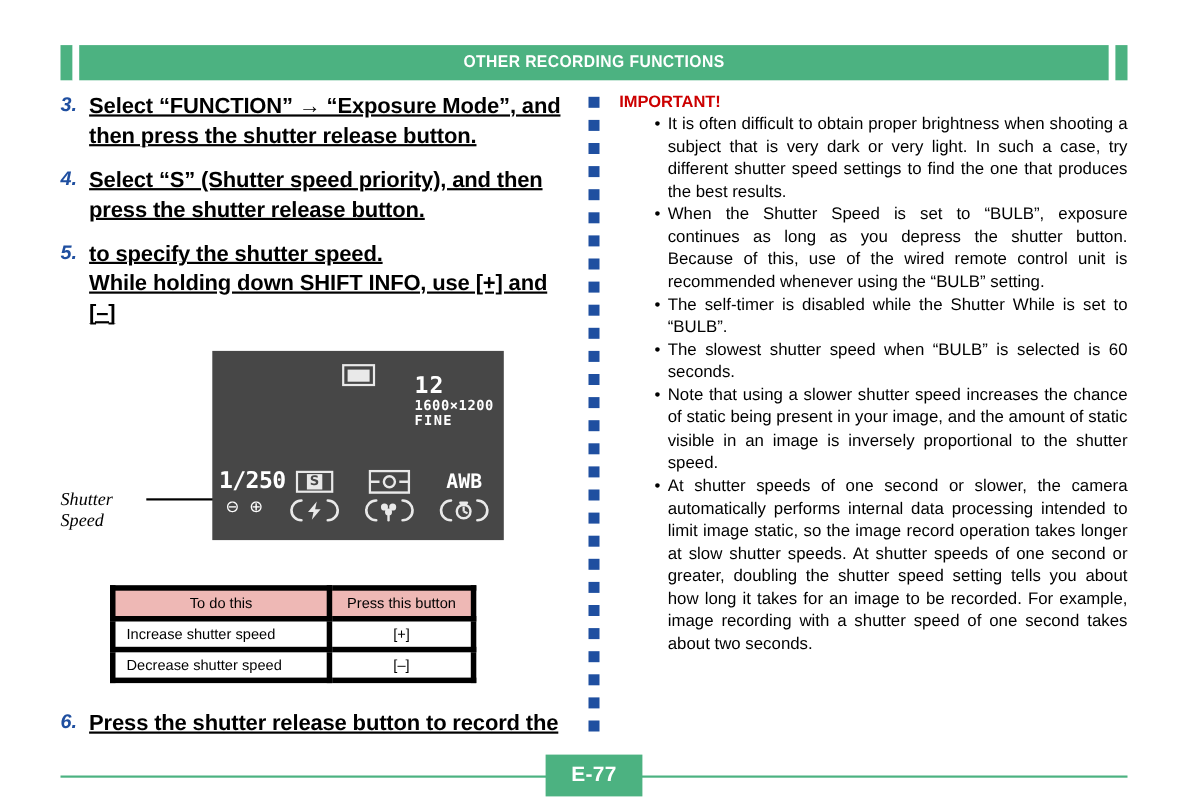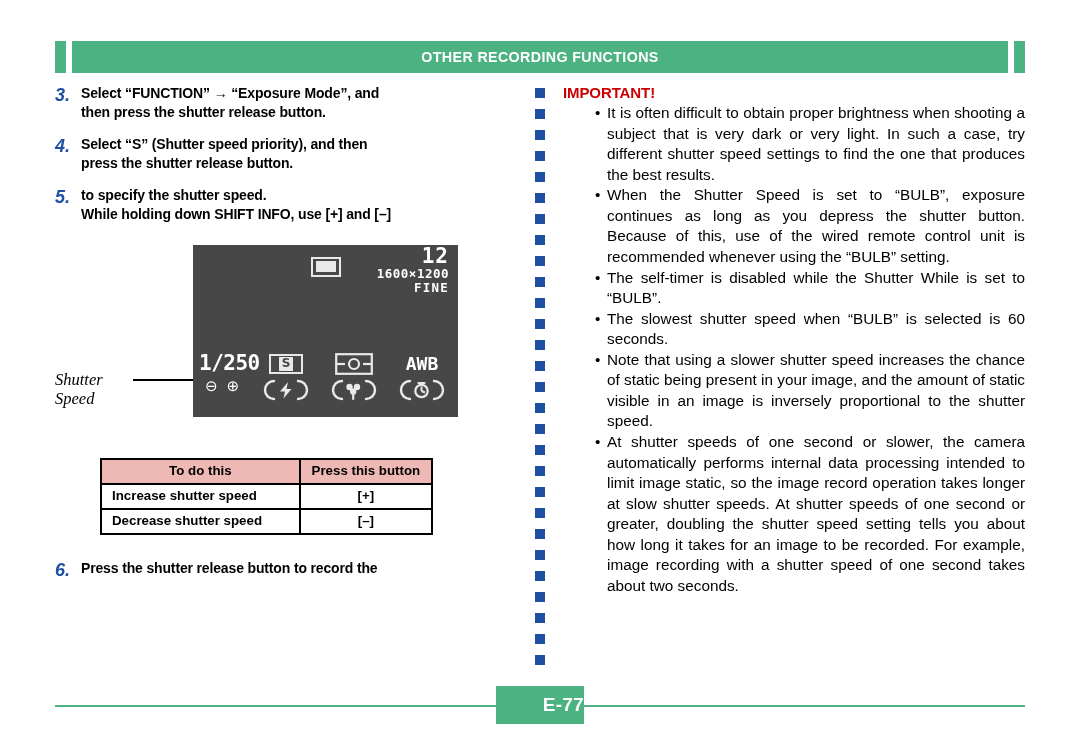--- a/index.html
+++ b/index.html
@@ -27,38 +27,38 @@
   
   .col-left  { position:absolute; left:55px; top:84px; width:465px; }
   .col-right { position:absolute; left:563px; top:84px; width:462px; }
 
   
   .step { display:flex; margin-bottom:14px; }
   .step-num {
     color:#1f4fa0; font-weight:bold; font-style:italic;
     font-size:18px; width:26px; flex:none; line-height:1.33;
   }
-  .step-body { font-weight:bold; font-size:14px; line-height:1.33; letter-spacing:-0.15px; }
+  .step-body { font-weight:bold; font-size:20px; line-height:1.33; letter-spacing:-0.15px;text-decoration:underline; }
   .step-body .ln { display:block; }
 
   
   .figure-wrap { position:relative; height:210px; margin-top:6px; }
   .lcd {
     position:absolute; left:138px; top:7px;
     width:265px; height:172px;
     background:#474747;
     color:#fff;
   }
   .lcd-rec-icon {
     position:absolute; left:50%; top:12px; transform:translateX(-50%);
     width:30px; height:20px; border:2px solid #e9e9e9;
     display:flex; align-items:center; justify-content:center;
   }
   .lcd-rec-icon i { display:block; width:20px; height:11px; background:#e9e9e9; }
-  .lcd-topright { position:absolute; right:9px; top:0; text-align:right; line-height:1.08; }
+  .lcd-topright { position:absolute; right:9px; top:20px; line-height:1.08; }
   .lcd-count { font-size:21px; font-weight:bold; letter-spacing:1px; font-family:"DejaVu Sans Mono", monospace; }
   .lcd-res   { font-size:12.5px; font-weight:bold; letter-spacing:0.5px; font-family:"DejaVu Sans Mono", monospace; }
   .lcd-qual  { font-size:12.5px; font-weight:bold; letter-spacing:1.2px; font-family:"DejaVu Sans Mono", monospace; }
 
   .lcd-bottom { position:absolute; left:0; right:0; bottom:8px; height:58px; }
   .lcd-shutter {
     position:absolute; left:6px; top:0;
     font-family:"DejaVu Sans Mono", monospace;
     font-size:21px; font-weight:bold; letter-spacing:-0.5px;text-align:center;
   }
@@ -79,21 +79,21 @@
   .shutter-label {
     position:absolute; left:0px; top:132px;
     font-family:"Liberation Serif", serif; font-style:italic; font-size:16.5px;
     line-height:1.16;
   }
   .leader { position:absolute; left:78px; top:141px; width:62px; height:2px; background:#000; }
 
   
   .tbl { border-collapse:collapse; margin:10px 0 0 45px; width:333px; }
   .tbl td, .tbl th {
-    border:2px solid #000000; font-size:13.3px; font-weight:bold;
+    border:5px solid #000000; font-size:13.3px; font-weight:normal;
     padding:3.5px 6px; text-align:center; line-height:1.2;
   }
   .tbl thead th { background:#eeb8b5; }
   .tbl .c-left { width:200px; }
   .tbl .c-right { width:133px; }
   .tbl tbody td.c-left { text-align:left; padding-left:10px; }
 
   
   .important { color:#cc0000; font-weight:bold; font-size:15px; margin-bottom:2px; letter-spacing:-0.1px; }
   .bullets { margin:0; padding:0; list-style:none; }
@@ -104,21 +104,21 @@
   
   .divider { position:absolute; left:535px; top:88px; width:10px; height:584px; }
   .divider i { display:block; width:10px; height:10px; background:#1f4fa0; margin-bottom:11px; }
 
   
   .footer { position:absolute; left:0; top:686px; width:1080px; height:44px; }
   .footer-rule { position:absolute; left:55px; top:19px; width:970px; height:2px; background:#4cb281; }
   .footer-box {
     position:absolute; left:50%; transform:translateX(-50%); top:0px;
     width:88px; height:38px; background:#4cb281;
-    display:flex; align-items:center; justify-content:flex-end;
+    display:flex; align-items:center; justify-content:center;
   }
   .footer-box span { color:#fff; font-weight:bold; font-size:19px; letter-spacing:0.3px; }
 </style>
 </head>
 <body>
 
 <div class="header">
   <div class="header-cap"></div>
   <div class="header-gap"></div>
   <div class="header-bar">

